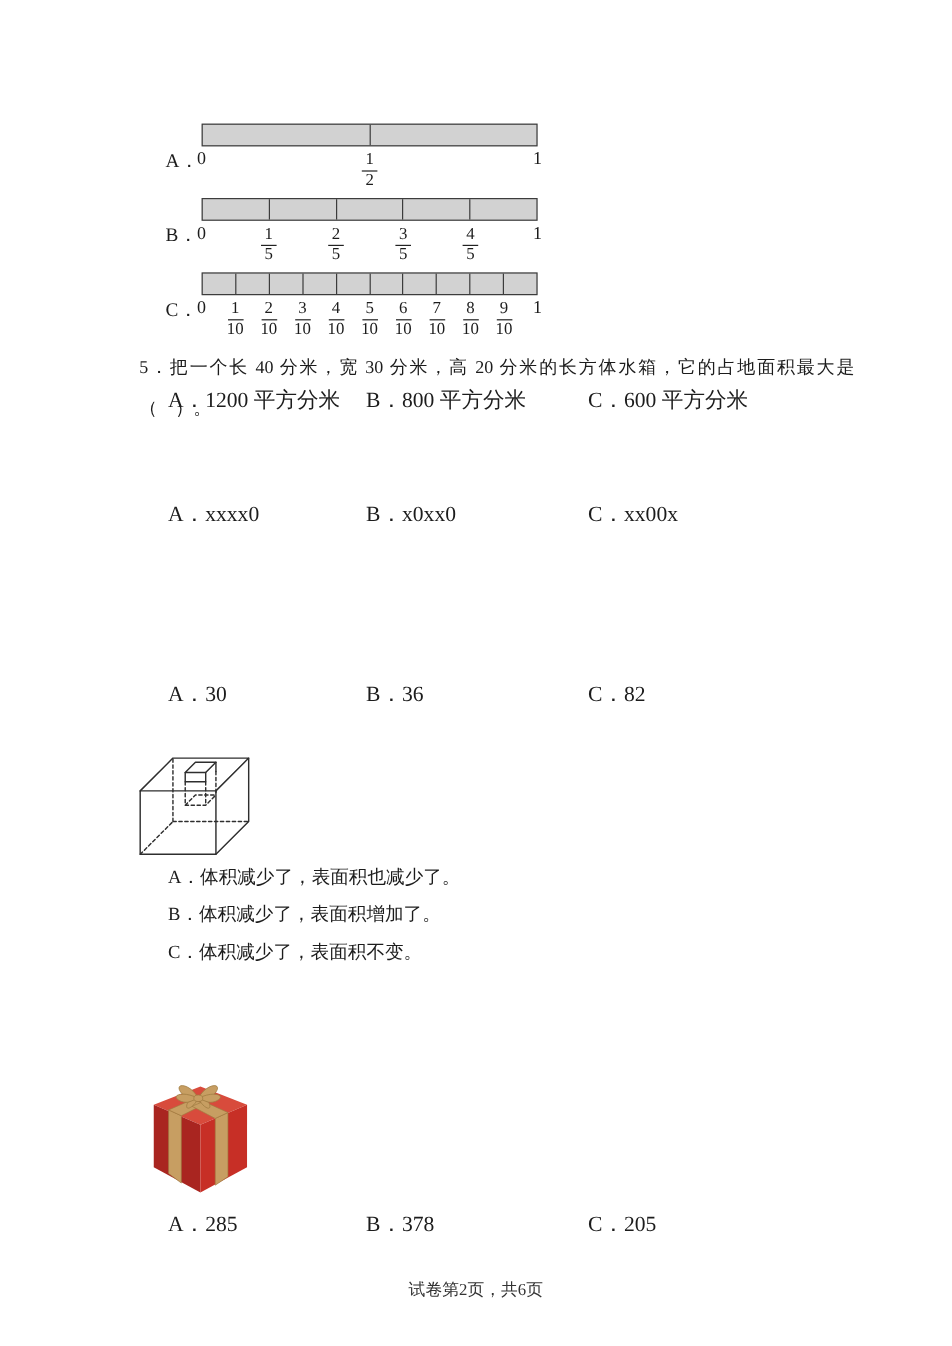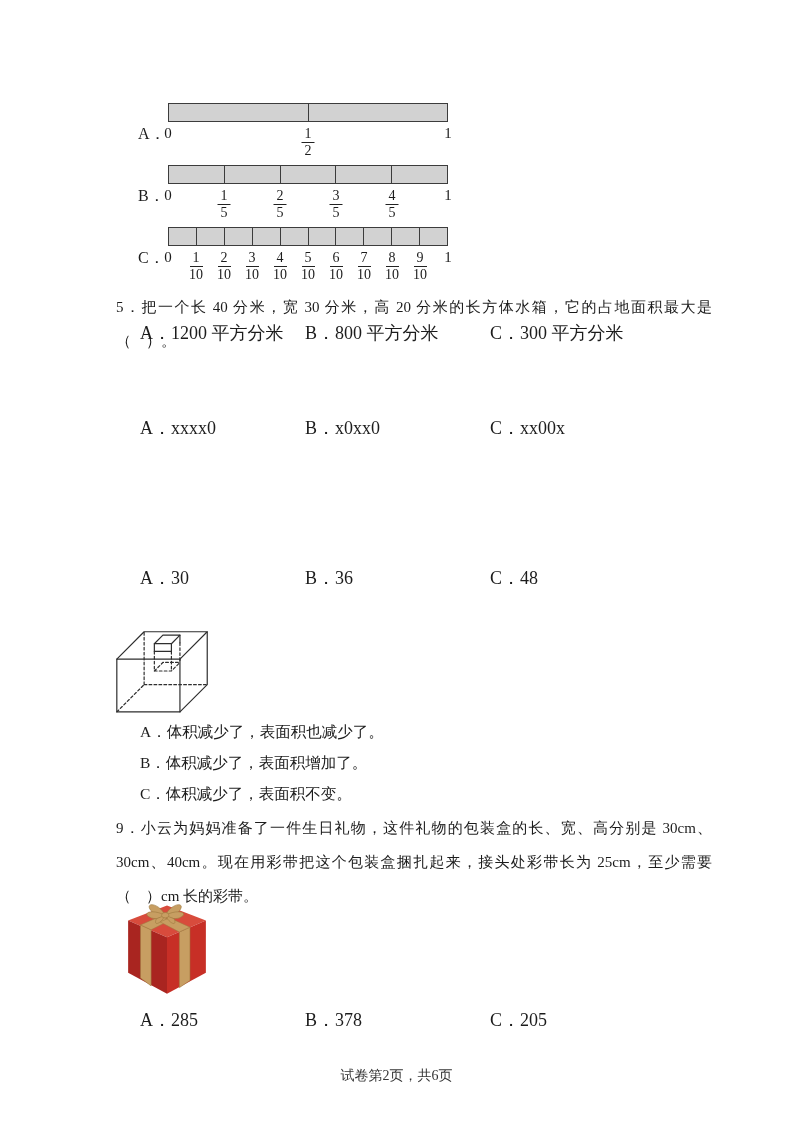--- a/index.html
+++ b/index.html
@@ -142,33 +142,33 @@
             </span></span>
           <span class="tick" style="left: 100%;">1</span>
         </div>
       </div>
     </section>
 
   <p class="stem" style="top:290px"><span>5．</span><span>把一个长 40 分米，宽 30 分米，高 20 分米的长方体水箱，它的占地面积最大是（　）。</span></p>
   <div class="opts" style="top:318px">
     <span class="opt o1">A．1200 平方分米</span>
     <span class="opt o2">B．800 平方分米</span>
-    <span class="opt o3">C．300 平方分米</span>
+    <span class="opt o3">C．600 平方分米</span>
   </div>
 
   <div class="opts" style="top:413px">
     <span class="opt o1">A．xxxx0</span>
     <span class="opt o2">B．x0xx0</span>
     <span class="opt o3">C．xx00x</span>
   </div>
 
   <div class="opts" style="top:563px">
     <span class="opt o1">A．30</span>
     <span class="opt o2">B．36</span>
-    <span class="opt o3">C．48</span>
+    <span class="opt o3">C．82</span>
   </div>
 
 
   <div class="q8-figure">
     <svg width="100%" height="100%" viewBox="0 0 136 112">
 
       <path class="line" d="M8,42 H82 V104 H8 Z"></path>
       <path class="line" d="M8,42 L40,10 H114 L82,42"></path>
       <path class="line" d="M114,10 V72 L82,104"></path>
       <path class="line dash" d="M8,104 L40,72 M40,72 V10 M40,72 H114"></path>
@@ -180,21 +180,20 @@
       <path class="line dash" d="M52,56 H72 L82,46 M52,56 L62,46 H82"></path>
     </svg>
   </div>
 
   <div class="opts-col" style="top:716px">
     <p>A．体积减少了，表面积也减少了。</p>
     <p>B．体积减少了，表面积增加了。</p>
     <p>C．体积减少了，表面积不变。</p>
   </div>
 
-  <p class="stem" style="top:811px"><span>9．</span><span>小云为妈妈准备了一件生日礼物，这件礼物的包装盒的长、宽、高分别是 30cm、30cm、40cm。现在用彩带把这个包装盒捆扎起来，接头处彩带长为 25cm，至少需要（　）cm 长的彩带。</span></p>
 
   <div class="q9-gift">
     <svg width="100%" height="100%" viewBox="0 0 120 115">
 
       <polygon points="60,6 104,23 60,42 16,23" style="fill:var(--gift-top,#d84b3c)"></polygon>
       <polygon points="16,23 60,42 60,106 16,82" style="fill:var(--gift-left,#a92520)"></polygon>
       <polygon points="60,42 104,23 104,82 60,106" style="fill:var(--gift-right,#c72f26)"></polygon>
 
       <polygon points="30,28 42,33.5 42,97 30,88" style="fill:var(--ribbon,#c79e62);stroke:var(--ribbon-edge,#9d7a40);stroke-width:.6"></polygon>
       <polygon points="74,36 86,30.5 86,91 74,99" style="fill:var(--ribbon,#c79e62);stroke:var(--ribbon-edge,#9d7a40);stroke-width:.6"></polygon>

